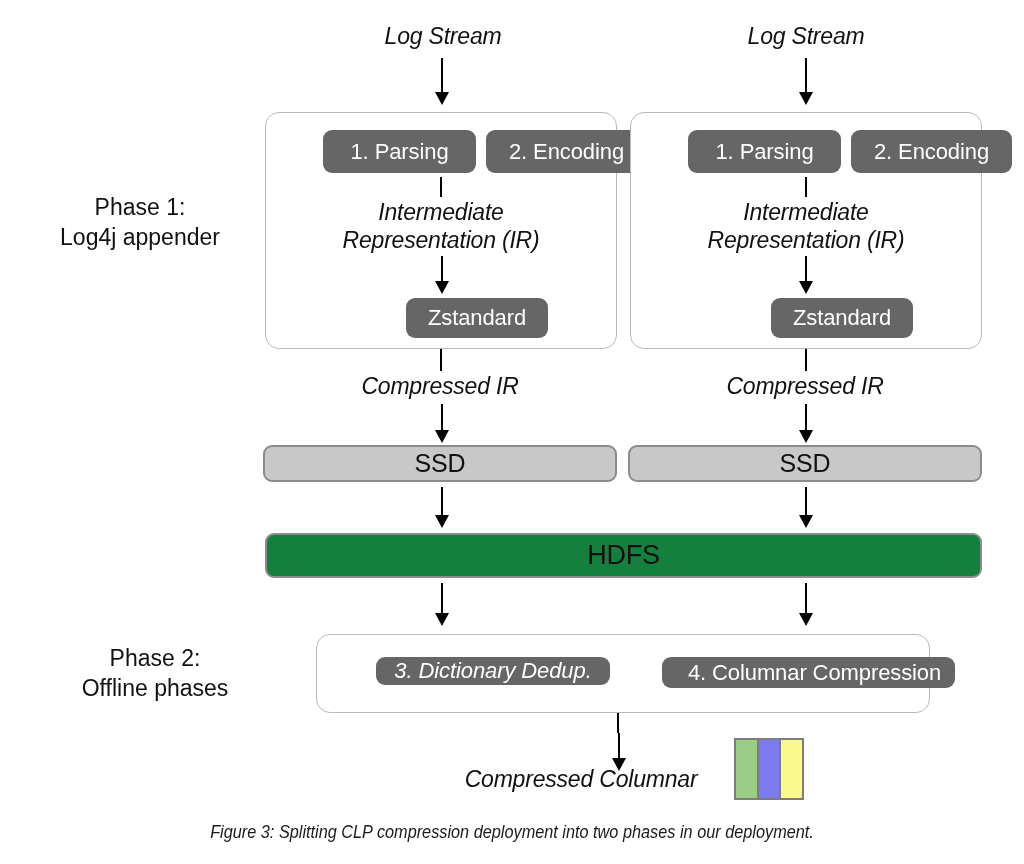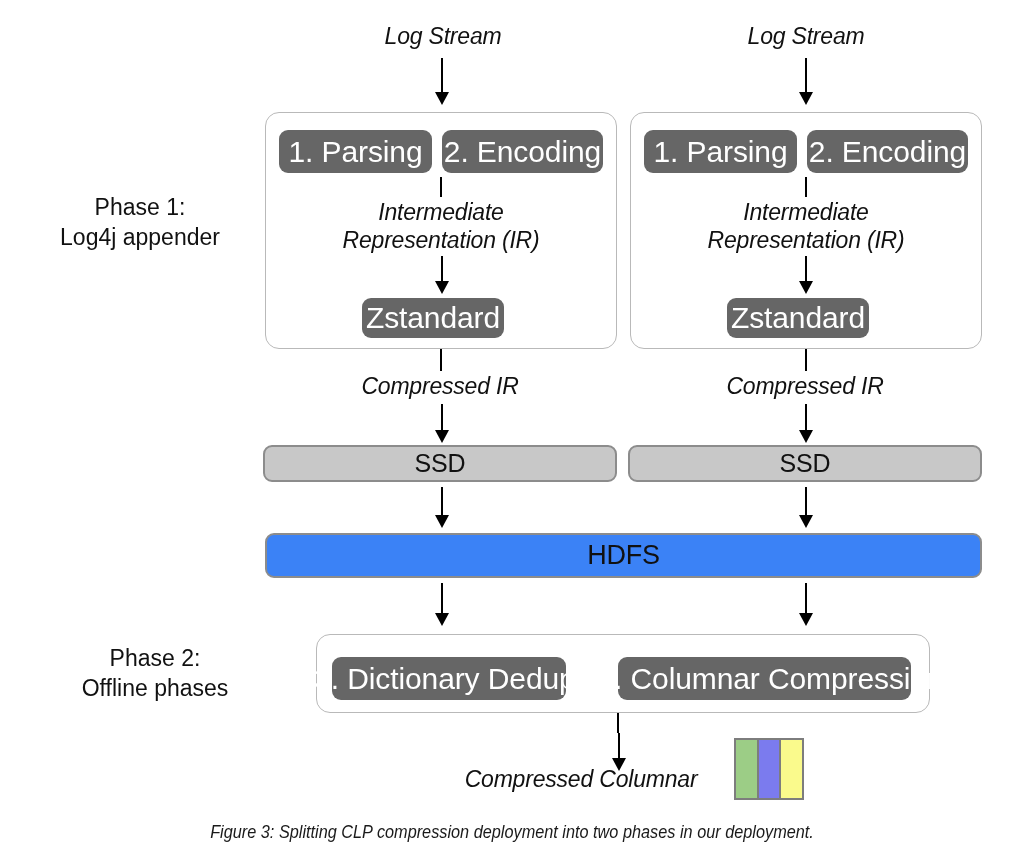--- a/index.html
+++ b/index.html
@@ -51,43 +51,44 @@
     border: 1.6px solid #b9b9b9;
     border-radius: 14px;
     background: #ffffff;
   }
 
   
   .pill {
     background: #666666;
     color: #ffffff;
     border-radius: 9px;
-    font-size: 30px;
+    font-size: 22px;
     line-height: 1;
     display: flex;
     align-items: center;
     justify-content: center;
     text-align: center;
     letter-spacing: -0.1px;
     white-space: nowrap;
+    margin-left: 44px;
   }
 
   
   .storage-bar {
     border: 2px solid #8c8c8c;
     border-radius: 9px;
     display: flex;
     align-items: center;
     justify-content: center;
     font-size: 25px;
     color: #111111;
     letter-spacing: -0.2px;
   }
   .bar-ssd { background: #c8c8c8; }
-  .bar-hdfs { background: #3b82f6; }
+  .bar-hdfs { background: #15803d; }
 
   
   .arrow-line {
     background: #000000;
     width: 2.4px;
   }
   .arrow-head {
     width: 0;
     height: 0;
     border-left: 7.5px solid transparent;
@@ -235,25 +236,25 @@
     <div class="arrow-head"></div>
   </div>
 
   <div class="abs connector" style="left:798px; top:583px; width:16px;">
     <div class="arrow-line" style="height:30px;"></div>
     <div class="arrow-head"></div>
   </div>
 
   <div class="abs phase-box" style="left:316px; top:634px; width:614px; height:79px;"></div>
 
-  <div class="abs pill" style="left:332px; top:657px; width:234px; height:43px;">
+  <div class="abs pill" style="left:332px; top:657px; width:234px; height:28px;font-style:italic;">
     <span>3. Dictionary Dedup.</span>
   </div>
 
-  <div class="abs pill" style="left:618px; top:657px; width:293px; height:43px;padding-left:12px;">
+  <div class="abs pill" style="left:618px; top:657px; width:293px; height:31px;padding-left:12px;">
     <span>4. Columnar Compression</span>
   </div>
 
   <div class="abs plain-line" style="left:617px; top:713px; width:2.4px; height:20px;"></div>
 
   <div class="abs connector" style="left:611px; top:733px; width:16px;">
     <div class="arrow-line" style="height:25px;"></div>
     <div class="arrow-head"></div>
   </div>
 

